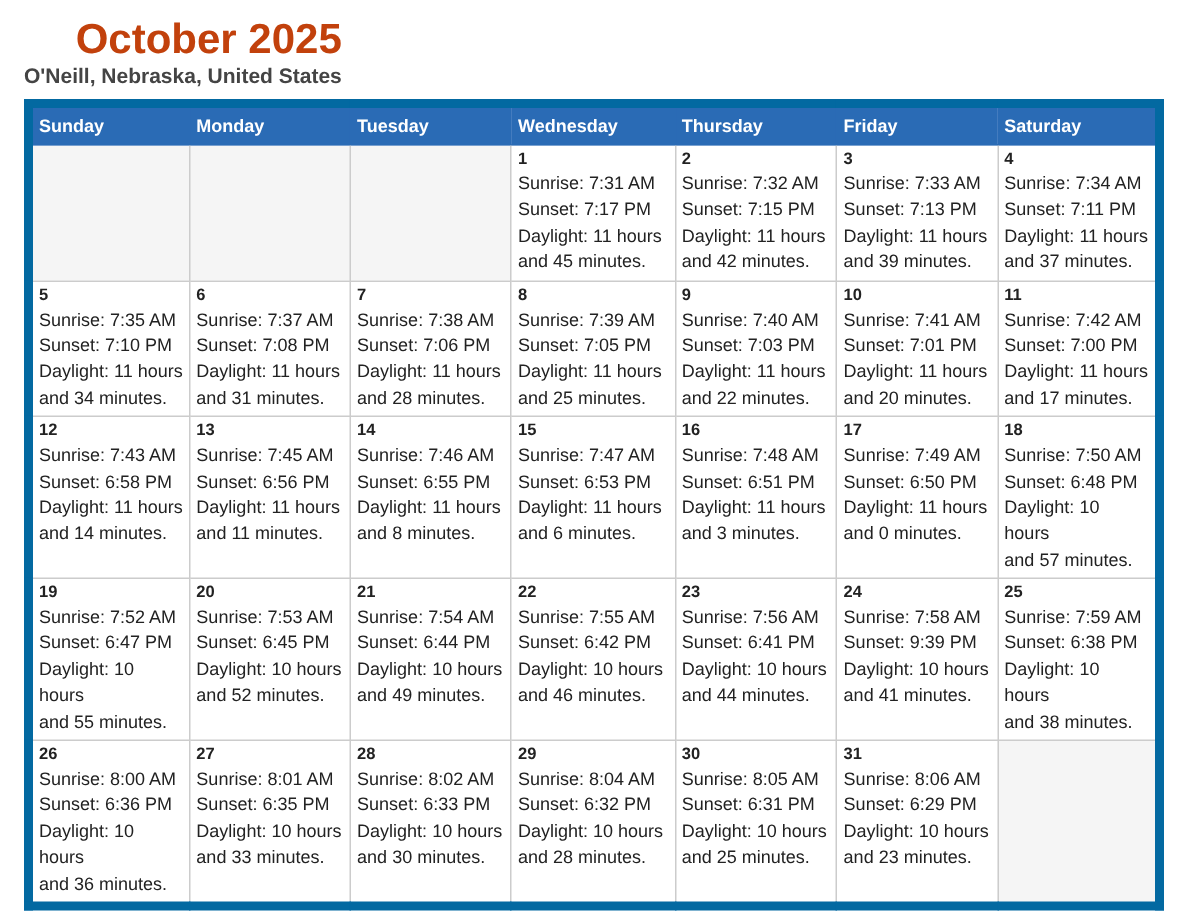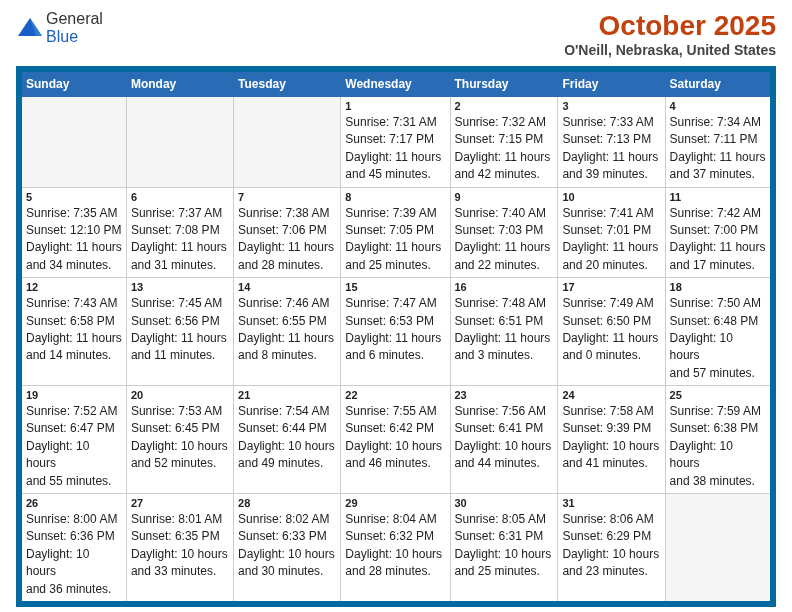--- a/index.html
+++ b/index.html
@@ -85,30 +85,20 @@
     }
     tr.week-row td {
       height: 82px;
     }
   </style>
 </head>
 <body>
 
 <div class="page">
   <div class="header">
-    <div class="logo">
-      <svg class="logo-icon" viewBox="0 0 28 28">
-        <polygon points="14,4 26,22 2,22" fill="#1a5fc8"></polygon>
-        <polygon points="14,4 26,22 20,22" fill="#3a8fd8" opacity="0.6"></polygon>
-      </svg>
-      <div>
-        <div class="logo-general">General</div>
-        <div class="logo-blue">Blue</div>
-      </div>
-    </div>
     <div class="title-block">
       <h1>October 2025</h1>
       <h2>O'Neill, Nebraska, United States</h2>
     </div>
   </div>
 
   <table class="calendar">
     <thead>
       <tr>
       <th>Sunday</th>
@@ -151,21 +141,21 @@
             <div class="day-info" style="white-space: pre-line;">Sunrise: 7:34 AM
 Sunset: 7:11 PM
 Daylight: 11 hours
 and 37 minutes.</div>
           </td>
         </tr>
         <tr class="week-row">
           <td>
             <div class="day-num">5</div>
             <div class="day-info" style="white-space: pre-line;">Sunrise: 7:35 AM
-Sunset: 12:10 PM
+Sunset: 7:10 PM
 Daylight: 11 hours
 and 34 minutes.</div>
           </td>
           <td>
             <div class="day-num">6</div>
             <div class="day-info" style="white-space: pre-line;">Sunrise: 7:37 AM
 Sunset: 7:08 PM
 Daylight: 11 hours
 and 31 minutes.</div>
           </td>

